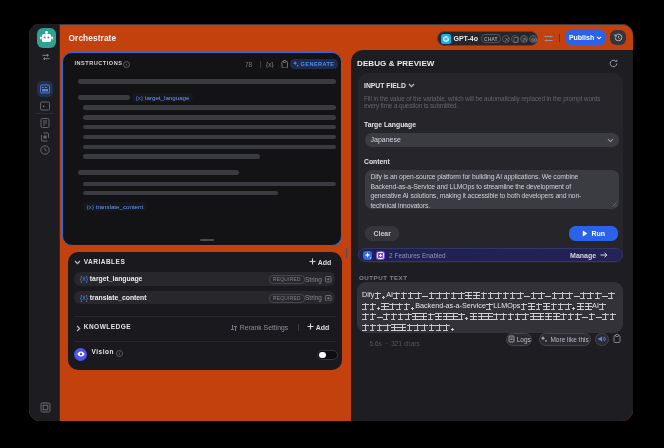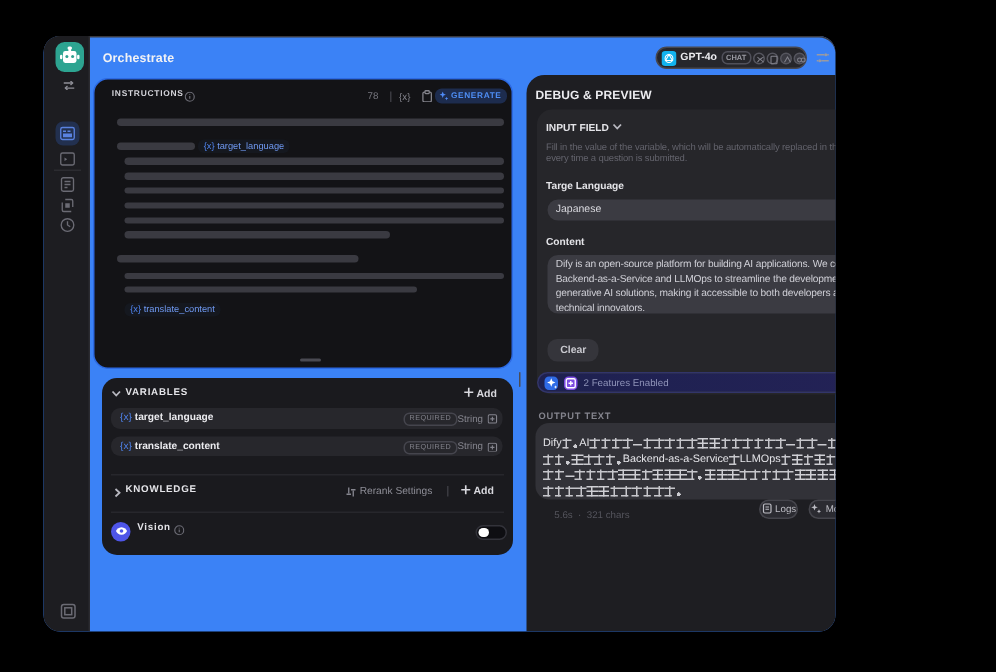--- a/index.html
+++ b/index.html
@@ -1,16 +1,16 @@
 <!DOCTYPE html>
 <html><head><meta charset="utf-8"><style>
 *{margin:0;padding:0;box-sizing:border-box}
 html,body{width:664px;height:448px;background:#000;overflow:hidden;font-family:"Liberation Sans",sans-serif}
 .abs{position:absolute}
-#win{position:absolute;left:29px;top:24px;width:528px;height:397px;background:#3b82f6;border-radius:11px;overflow:hidden;box-shadow:inset 0 1px 0 #3b3b41,0 6px 24px rgba(0,0,0,.9)}
+#win{position:absolute;left:29px;top:24px;width:604px;height:397px;background:#c2410c;border-radius:11px;overflow:hidden;box-shadow:inset 0 1px 0 #3b3b41,0 6px 24px rgba(0,0,0,.9)}
 
 #sb{position:absolute;left:0;top:0;width:31px;height:397px;background:#1d1d21;border-right:1px solid #2b2b30}
 #appicon{position:absolute;left:8px;top:4px;width:19px;height:20px;border-radius:6px;background:#2da491}
 .navi{position:absolute;left:8px;width:16px;height:16px;border-radius:5px;display:flex;align-items:center;justify-content:center}
 .navi.on{background:#22304f}
 #sb .div{position:absolute;left:7px;width:18px;height:1px;background:#2c2c31}
 
 #hdr-title{position:absolute;left:39.5px;top:9px;font-size:8.3px;font-weight:bold;color:#f2f2f4;letter-spacing:.1px}
 #pill{position:absolute;left:408px;top:7px;width:101px;height:15px;border:1px solid #47474f;border-radius:8px;background:#26262b;display:flex;align-items:center}#pill svg{flex:none}
 #pill .nm{font-size:7px;font-weight:bold;color:#ececf0;margin-left:3px;white-space:nowrap;flex:none}

